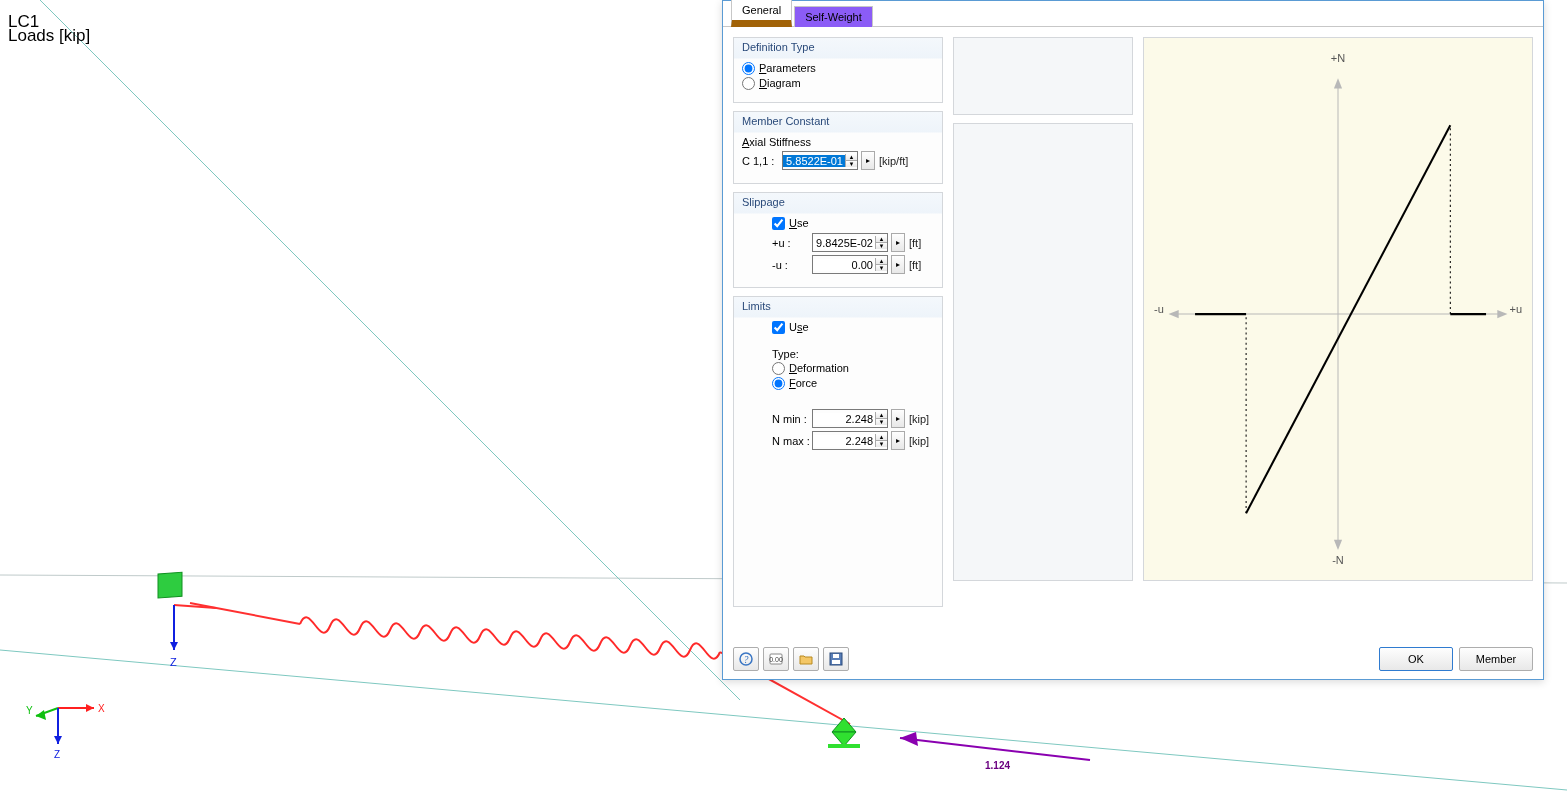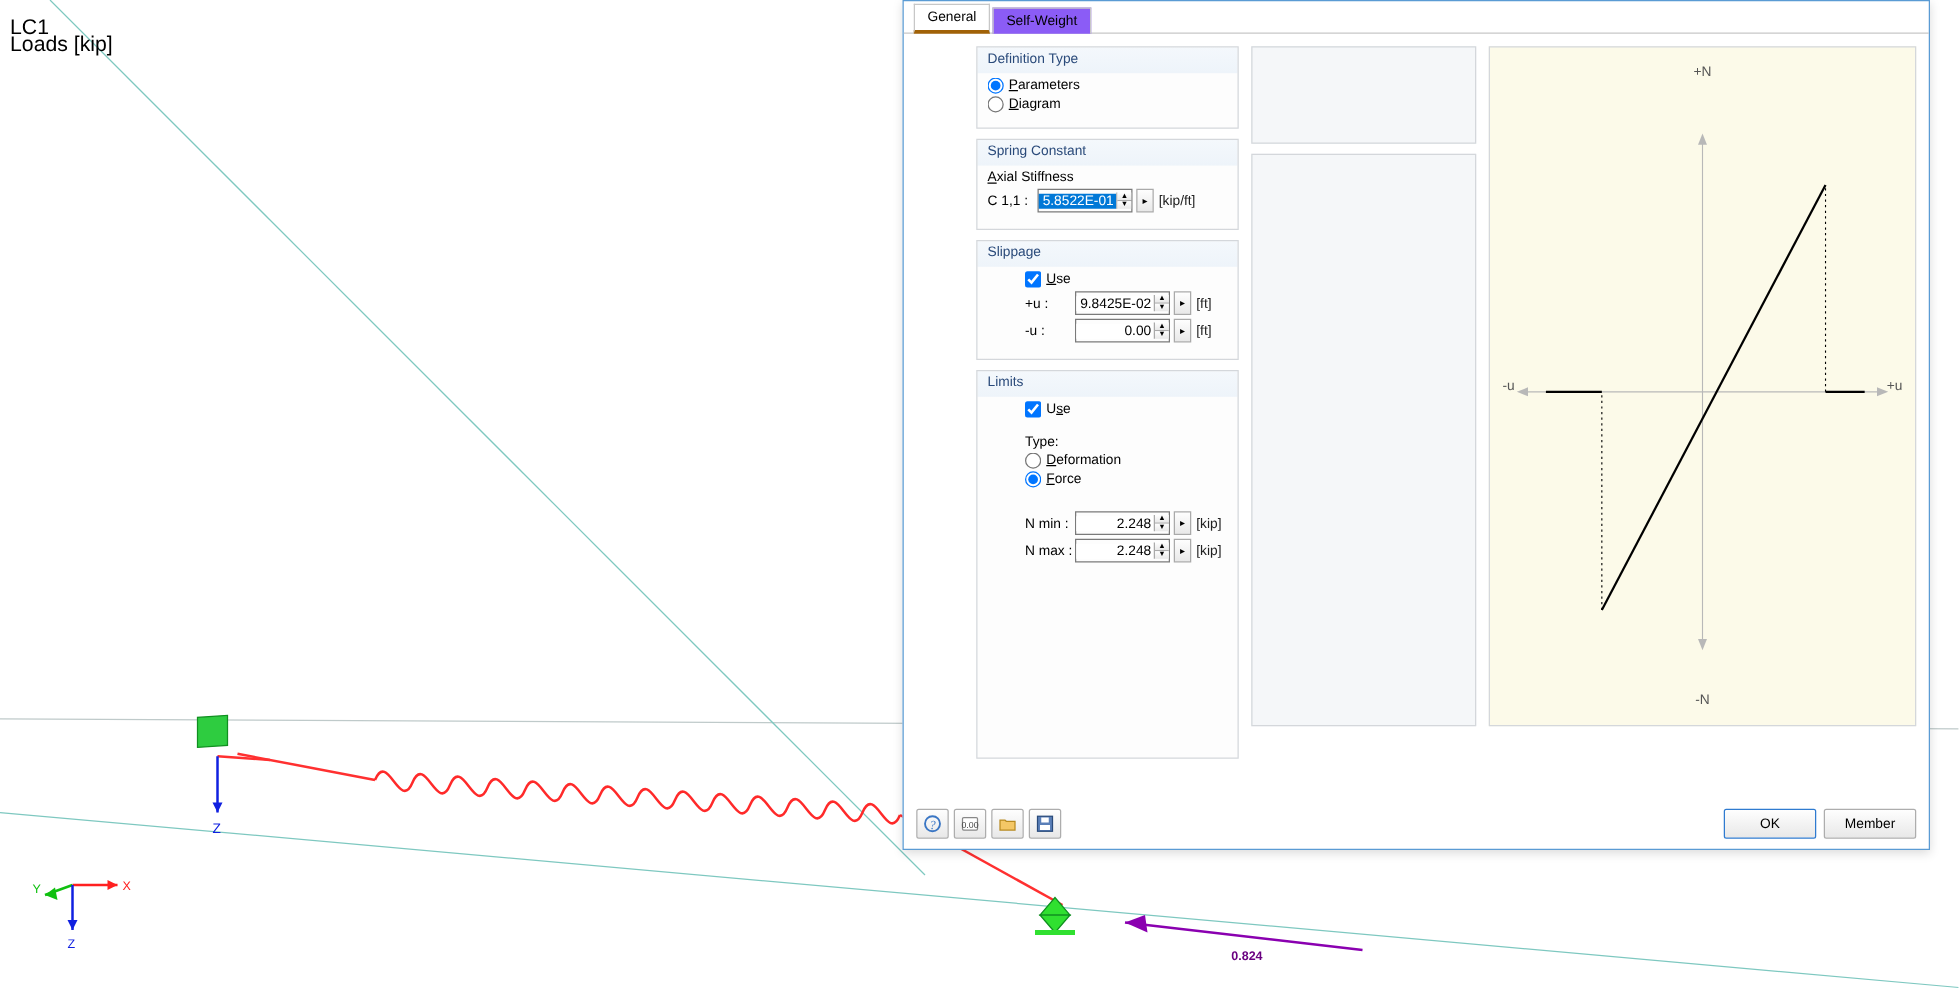--- a/index.html
+++ b/index.html
@@ -64,28 +64,27 @@
   border: 1px solid #c7c7c7;
   border-bottom: none;
   background: #8b5cf6;
   margin-right: 2px;
   cursor: pointer;
   position: relative;
   top: 1px;
 }
 .tab.active {
   background: #fff;
-  border-bottom: 3px solid #a16207;
+  border-bottom: 7px solid #a16207;
 }
 .body-area {
   padding: 10px;
   display: flex;
   gap: 10px;
   height: 590px;
-  margin-left: 48px;
 }
 .col-left {
   width: 210px;
   display: flex;
   flex-direction: column;
   gap: 8px;
 }
 .col-mid {
   width: 180px;
 }
@@ -278,21 +277,21 @@
       <line x1="0" y1="0" x2="-22" y2="8" stroke="#10c010" stroke-width="2"></line>
       <polygon points="-22,8 -14,2 -12,12" fill="#10c010"></polygon>
       <text x="-32" y="6" font-size="10" fill="#10c010">Y</text>
       <line x1="0" y1="0" x2="0" y2="36" stroke="#1020e0" stroke-width="2"></line>
       <polygon points="0,36 -4,28 4,28" fill="#1020e0"></polygon>
       <text x="-4" y="50" font-size="10" fill="#1020e0">Z</text>
     </g>
   </svg>
   <div class="viewport-label lc">LC1</div>
   <div class="viewport-label loads">Loads [kip]</div>
-  <div class="force-label" style="left:985px; top:760px;">0.824</div>
+  <div class="force-label" style="left:985px; top:760px;">1.124</div>
 </div>
 
 <div class="dialog">
   <div class="tabrow">
     <div class="tab active">General</div>
     <div class="tab">Self-Weight</div>
   </div>
 
   <div class="body-area">
     <div class="col-left">
@@ -303,21 +302,21 @@
           <input type="radio" name="deftype" checked="" style="">
           <span><span class="underline">P</span><span title="Parameters">arameters</span></span>
         </label>
         <label class="radio-row">
           <input type="radio" name="deftype" style="">
           <span><span class="underline">D</span>iagram</span>
         </label>
       </div>
 
       <div class="groupbox">
-        <div class="groupbox-title">Spring Constant</div>
+        <div class="groupbox-title">Member Constant</div>
         <div class="subtext"><span class="underline">A</span>xial Stiffness</div>
         <div class="field-row">
           <span class="field-label">C 1,1 :</span>
           <div class="spinner">
             <input class="selected" value="5.8522E-01" style="">
             <div class="spinbtns">
               <div class="spinbtn">▲</div>
               <div class="spinbtn">▼</div>
             </div>
           </div>

